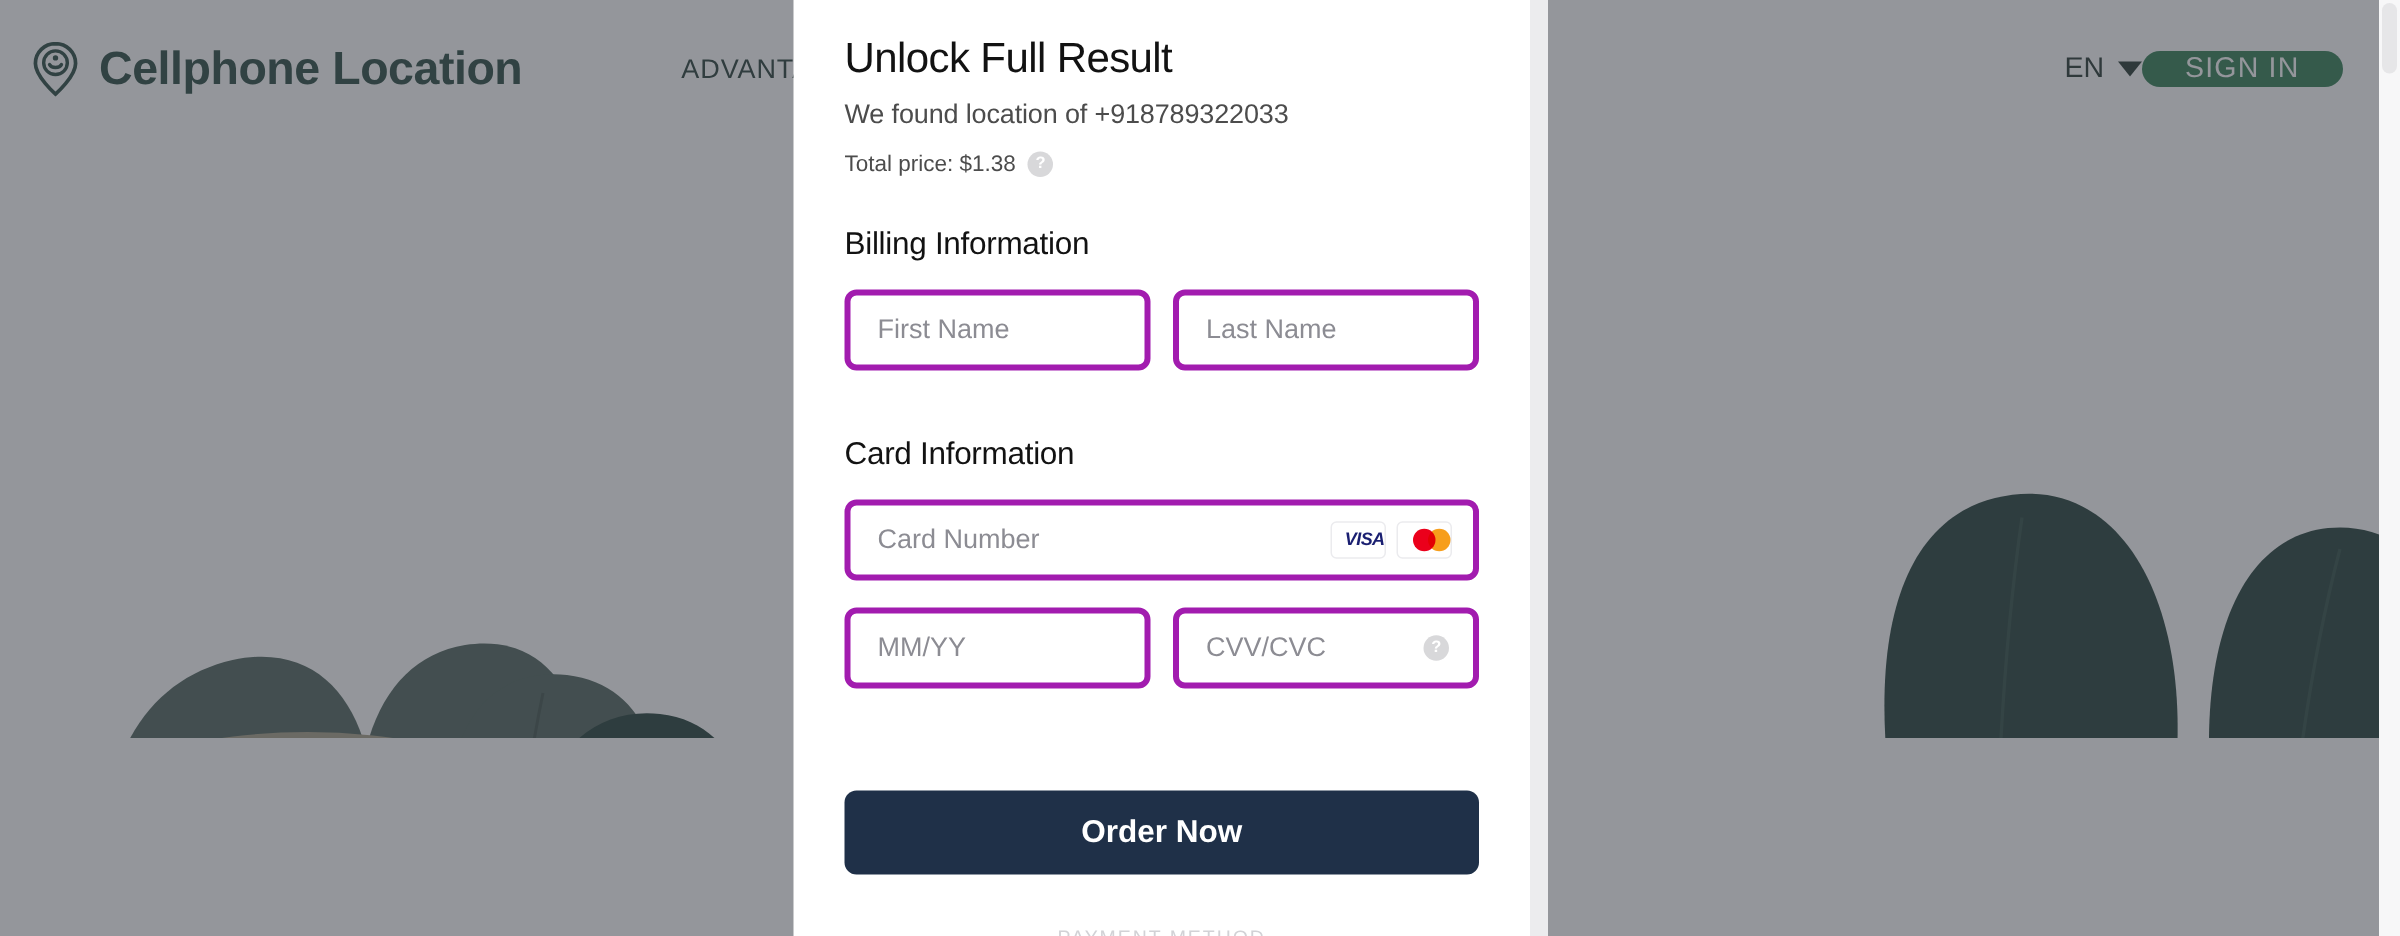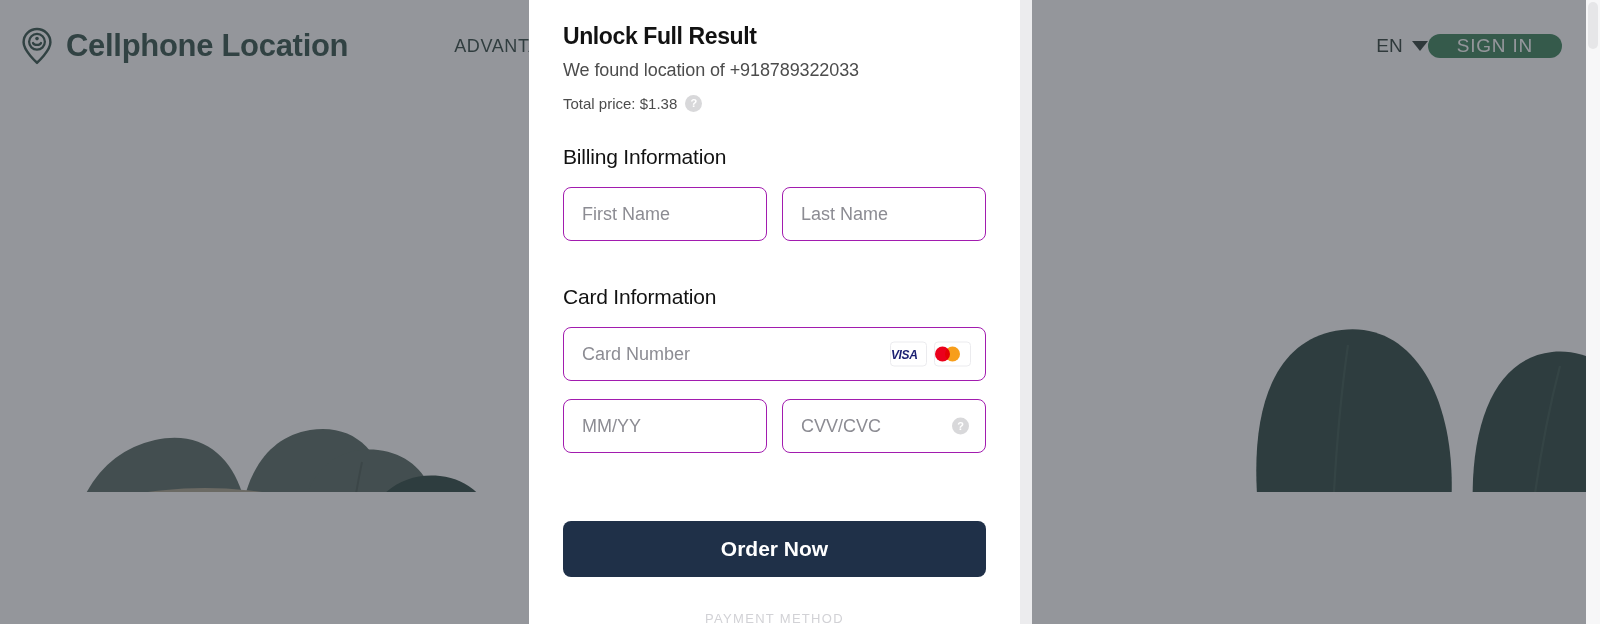--- a/index.html
+++ b/index.html
@@ -147,22 +147,22 @@
     position: absolute;
     top: 0;
     left: 1020px;
     width: 12px;
     height: 624px;
     background: #ececee;
     z-index: 8;
   }
 
   .modal-title {
-    font-size: 23px;
-    font-weight: bold;
+    font-size: 28px;
+    font-weight: normal;
     color: #121212;
     letter-spacing: -0.4px;
     margin-top: 22px;
     line-height: 1.1;
   }
   .modal-sub {
     font-size: 18px;
     color: #4c4c4c;
     margin-top: 11px;
     letter-spacing: -0.1px;
@@ -202,21 +202,21 @@
 
   .field-row {
     display: flex;
     gap: 15px;
     margin-top: 18px;
   }
   .field {
     position: relative;
     flex: 1 1 0;
     height: 54px;
-    border: 1px solid #a21caf;
+    border: 4px solid #a21caf;
     border-radius: 8px;
     background: #ffffff;
     display: flex;
     align-items: center;
     padding: 0 18px;
   }
   .field-wide { width: 100%; }
   .field-input {
     border: none;
     outline: none;
@@ -237,21 +237,21 @@
     gap: 7px;
     align-items: center;
   }
   .brand-chip {
     width: 37px; height: 25px;
     border: 1px solid #ebebee;
     border-radius: 4px;
     background: #ffffff;
     display: flex;
     align-items: center;
-    justify-content: flex-start;
+    justify-content: flex-end;
   }
   .visa-text {
     font-size: 12px;
     font-weight: bold;
     font-style: italic;
     color: #1a1f71;
     letter-spacing: -0.4px;
   }
   .mc {
     position: relative;

